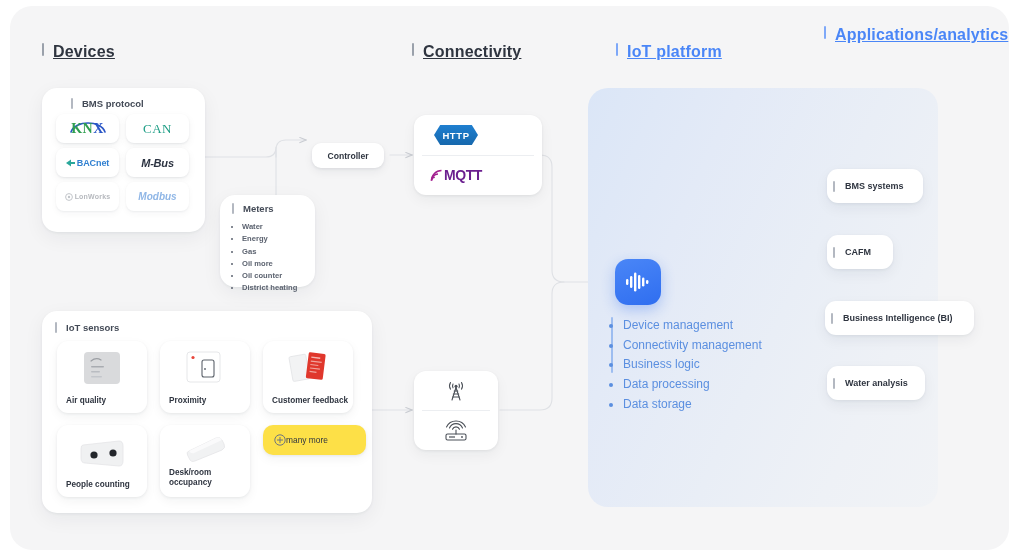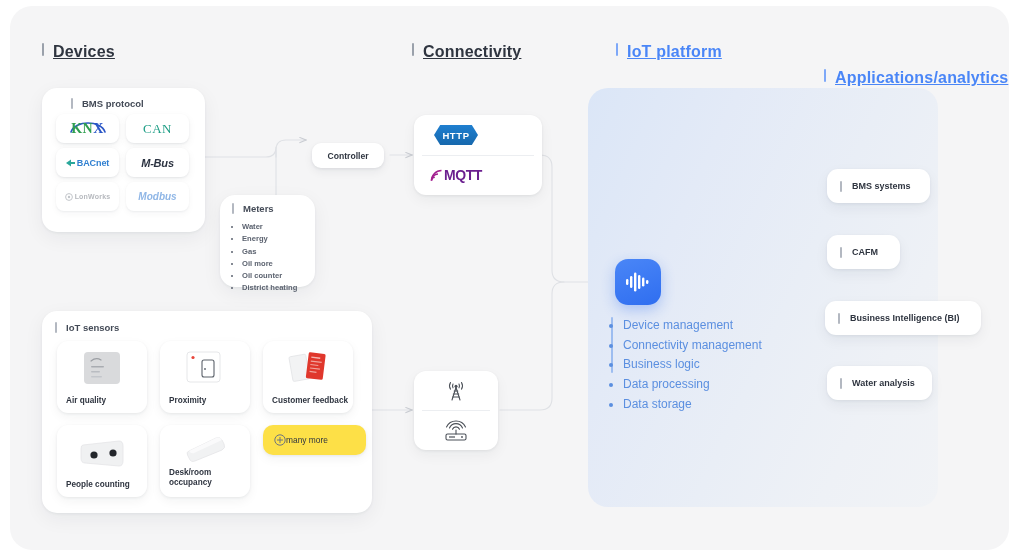--- a/index.html
+++ b/index.html
@@ -52,21 +52,21 @@
 
   
   #platform-panel{position:absolute;left:588px;top:88px;width:350px;height:419px;border-radius:20px;
     background:linear-gradient(115deg,#dbe6f7 0%,#e3eaf7 28%,#e9eef6 55%,#eef1f6 78%,#f1f3f6 100%);}
   #platform-node{position:absolute;left:615px;top:259px;width:46px;height:46px;border-radius:13px;background:linear-gradient(160deg,#4a86f7,#2f6ef0);box-shadow:0 5px 14px rgba(47,110,240,.32);display:flex;align-items:center;justify-content:center;}
   .platbullets{position:absolute;left:612px;top:316px;font-size:12px;color:#5b8fe0;line-height:1.64;}
   .platbullets ul{margin:0;padding-left:11px;}
   .platbar{position:absolute;left:611px;top:317px;width:1.6px;height:56px;background:#9dbdf0;border-radius:1px;}
 
   
-  .appcard{position:absolute;background:#fff;border-radius:11px;box-shadow:0 1px 3px rgba(22,30,46,.06),0 5px 14px rgba(22,30,46,.06);display:flex;align-items:center;gap:10px;padding-left:13px;font-size:9px;font-weight:700;color:#2f3540;}
+  .appcard{position:absolute;background:#fff;border-radius:11px;box-shadow:0 1px 3px rgba(22,30,46,.06),0 5px 14px rgba(22,30,46,.06);display:flex;align-items:center;gap:10px;padding-left:6px;font-size:9px;font-weight:700;color:#2f3540;}
   .appcard .tick{display:block;width:2px;height:11px;border-radius:1px;background:#b3b8c1;flex:none;}
   .ctrl{position:absolute;background:#fff;border-radius:9px;box-shadow:0 1px 3px rgba(22,30,46,.08),0 4px 10px rgba(22,30,46,.06);display:flex;align-items:center;justify-content:center;font-size:8.6px;font-weight:700;color:#2f3540;}
 </style>
 </head>
 <body>
 
 <div id="canvas"></div>
 
 <div class="stage">
 
@@ -106,21 +106,21 @@
     <span>Devices</span>
   </div>
   <div class="colhead dark" style="left:412px;top:43px;">
     <span class="tick"></span>
     <span>Connectivity</span>
   </div>
   <div class="colhead blue" style="left:616px;top:43px;">
     <span class="tick"></span>
     <span>IoT platform</span>
   </div>
-  <div class="colhead blue" style="left:824px;top:26px;margin-top:43px;">
+  <div class="colhead blue" style="left:824px;top:26px;">
     <span class="tick"></span>
     <span>Applications/analytics</span>
   </div>
 
   <div id="platform-panel"></div>
 
   <div class="panel" style="left:42px;top:88px;width:163px;height:144px;"></div>
   <div class="panel-title" style="left:55px;top:98px;padding-left:16px;">
     <span class="tick"></span>
     <span>BMS protocol</span>

